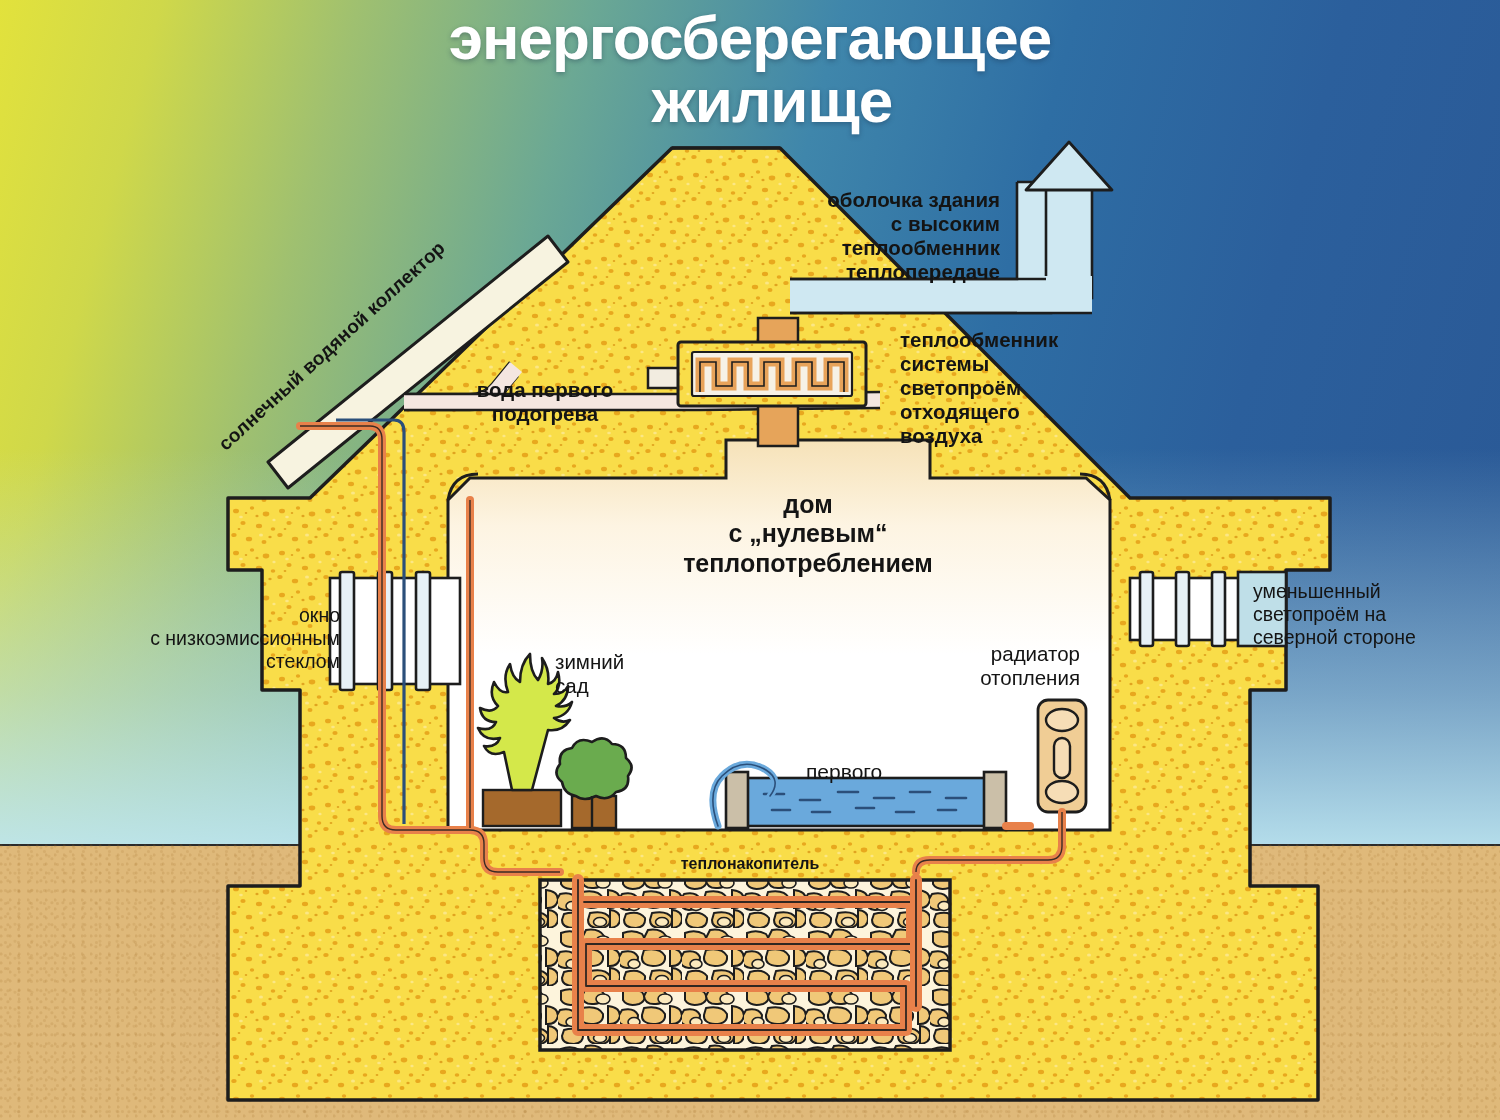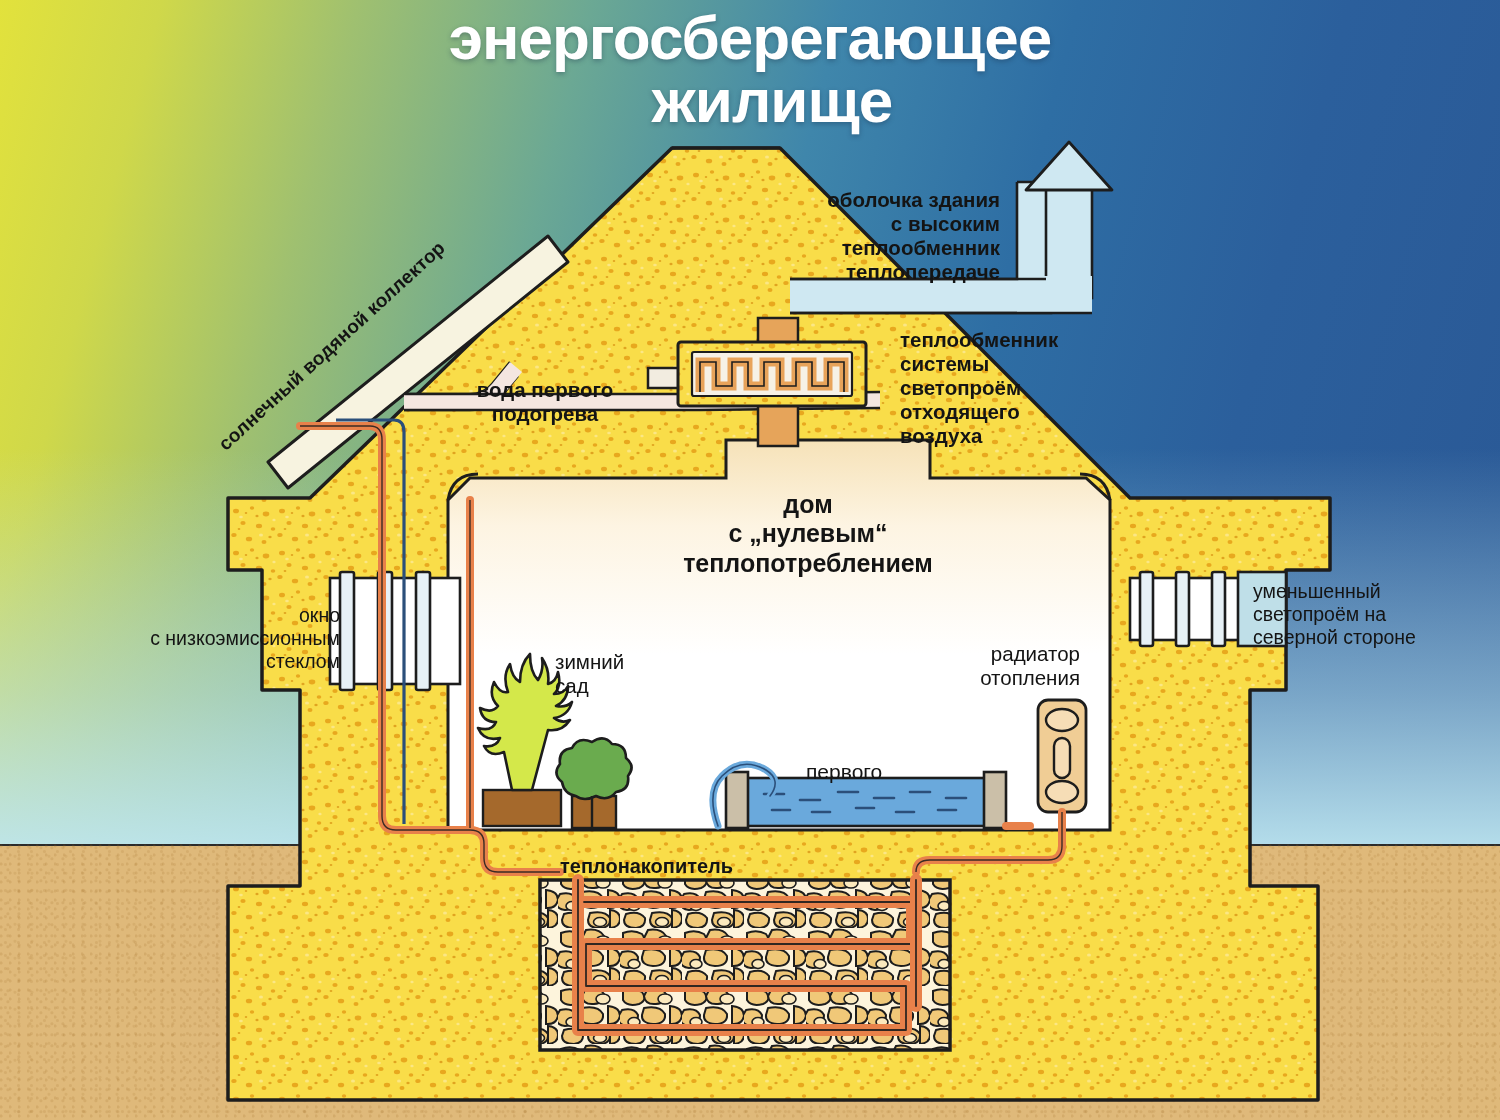--- a/index.html
+++ b/index.html
@@ -42,21 +42,21 @@
 
   #lbl-envelope{left:620px;top:188px;width:380px;font-size:20.5px;text-align:right;}
   #lbl-hx{left:900px;top:328px;width:240px;font-size:20.5px;}
   #lbl-water1{left:430px;top:378px;width:230px;font-size:20.5px;text-align:center;}
   #lbl-zero{left:588px;top:490px;width:440px;font-size:25px;text-align:center;font-weight:bold;}
   #lbl-window{left:30px;top:604px;width:310px;font-size:19.5px;text-align:right;font-weight:normal;}
   #lbl-north{left:1253px;top:580px;width:250px;font-size:19.5px;text-align:left;font-weight:normal;}
   #lbl-garden{left:555px;top:650px;width:150px;font-size:20.5px;font-weight:normal;}
   #lbl-radiator{left:900px;top:642px;width:180px;font-size:20.5px;text-align:right;font-weight:normal;}
   #lbl-pool{left:806px;top:760px;width:160px;font-size:21px;font-weight:normal;}
-  #lbl-store{left:560px;top:855px;width:380px;font-size:20px;}
+  #lbl-store{left:560px;top:855px;width:380px;font-size:16px;text-align:center;}
 
   
   #lbl-collector{
     position:absolute;left:182px;top:196px;width:300px;height:300px;
     pointer-events:none;
   }
   #lbl-collector .tagtext{
     position:absolute;left:50%;top:50%;
     transform:translate(-50%,-50%) rotate(-42.5deg);
     font-size:19px;font-weight:bold;color:#141414;white-space:nowrap;

